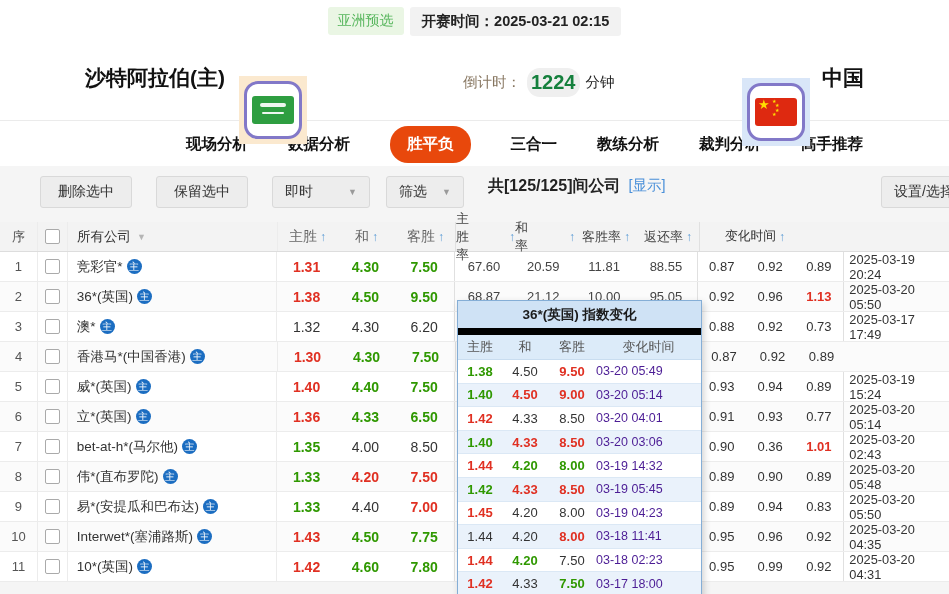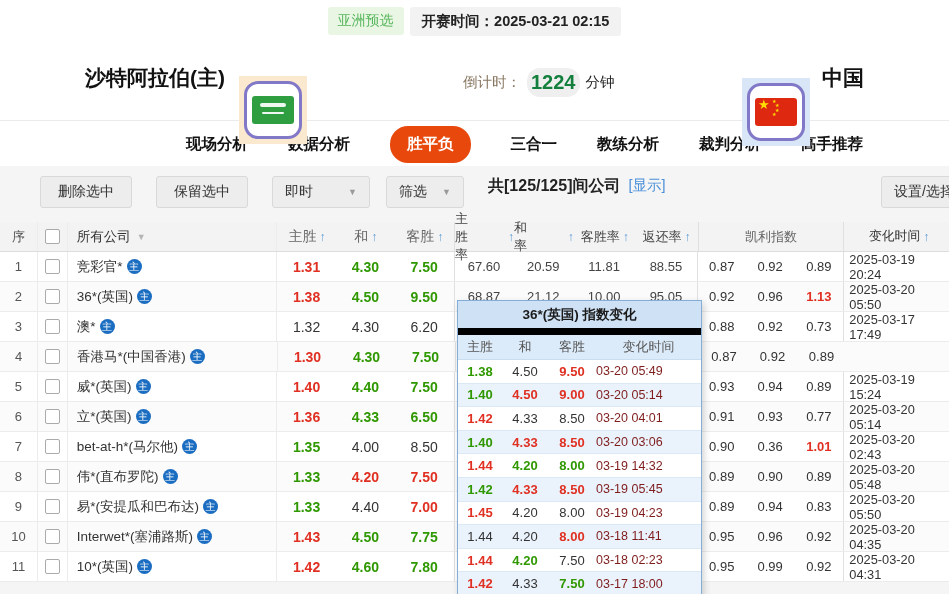--- a/index.html
+++ b/index.html
@@ -85,21 +85,21 @@
          box-shadow:2px 3px 7px rgba(0,0,0,0.18);z-index:10;box-sizing:border-box;}
   .popup-title{height:27px;background:#cfe2f5;display:flex;align-items:center;justify-content:center;
                font-size:13.5px;font-weight:bold;color:#1a1a1a;border-bottom:7px solid #000000;}
   .popup-head{height:24px;display:flex;align-items:center;background:#dcebf9;border-bottom:1px solid #c9ddf0;
               color:#555;font-size:13px;}
   .prow{height:22.6px;display:flex;align-items:center;border-bottom:1px solid #dbe8f5;font-size:13px;background:#fff;}
   .prow.alt{background:#eaf2fb;}
   .p-odd1{width:44px;display:flex;justify-content:center;}
   .p-odd2{width:46px;display:flex;justify-content:center;}
   .p-odd3{width:48px;display:flex;justify-content:center;}
-  .p-time{width:105px;display:flex;justify-content:flex-start;color:#7f1d1d;font-size:12.5px;}
+  .p-time{width:105px;display:flex;justify-content:flex-start;color:#4c1d95;font-size:12.5px;}
   .popup-head .p-time{justify-content:center;color:#555;font-size:13px;}
   .popup-footer{height:20px;display:flex;align-items:center;justify-content:center;font-size:12.5px;color:#555;}
 </style>
 </head>
 <body>
 
 <div class="top-strip">
   <span class="league-badge">亚洲预选</span>
   <span class="start-time">开赛时间：2025-03-21 02:15</span>
 </div>
@@ -193,21 +193,20 @@
         <span class="arrow">↑</span>
       </div>
       <div class="cell c-rate4">
         <span>客胜率</span>
         <span class="arrow">↑</span>
       </div>
       <div class="cell c-rate4">
         <span>返还率</span>
         <span class="arrow">↑</span>
       </div>
-      <div class="cell c-kellyhead gl">凯利指数</div>
       <div class="cell c-time gl" style="justify-content:center;">
         <span>变化时间</span>
         <span class="arrow">↑</span>
       </div>
     </div>
     <div>
         <div class="trow">
           <div class="cell c-seq">1</div>
           <div class="cell c-check">
             <span class="cb"></span>

